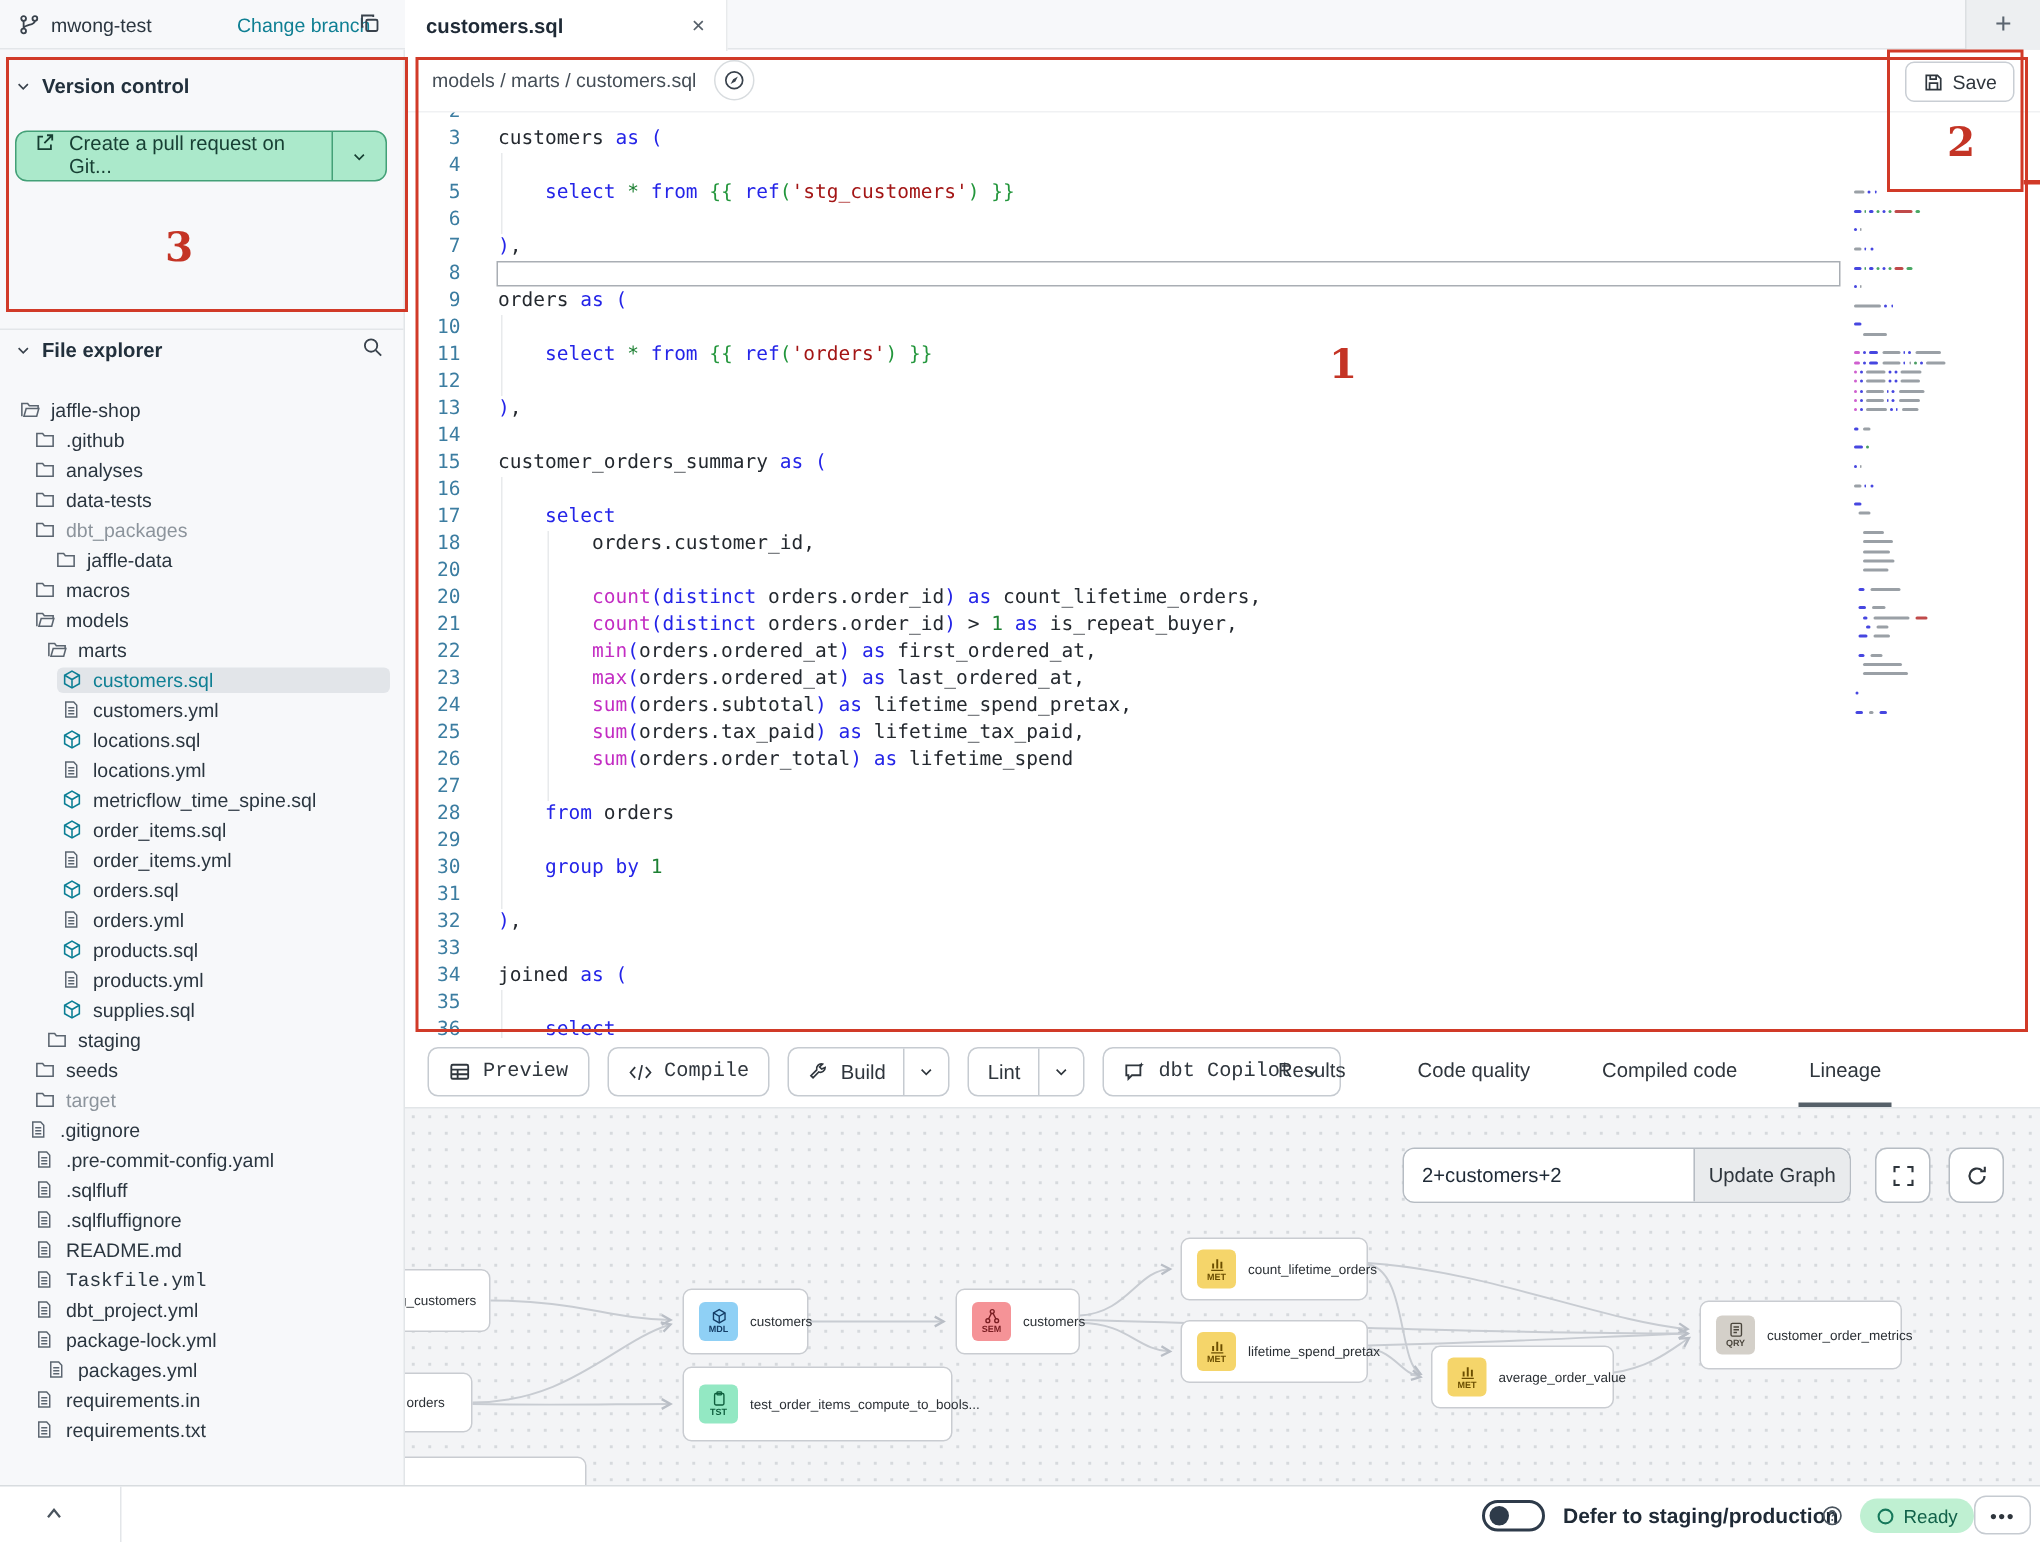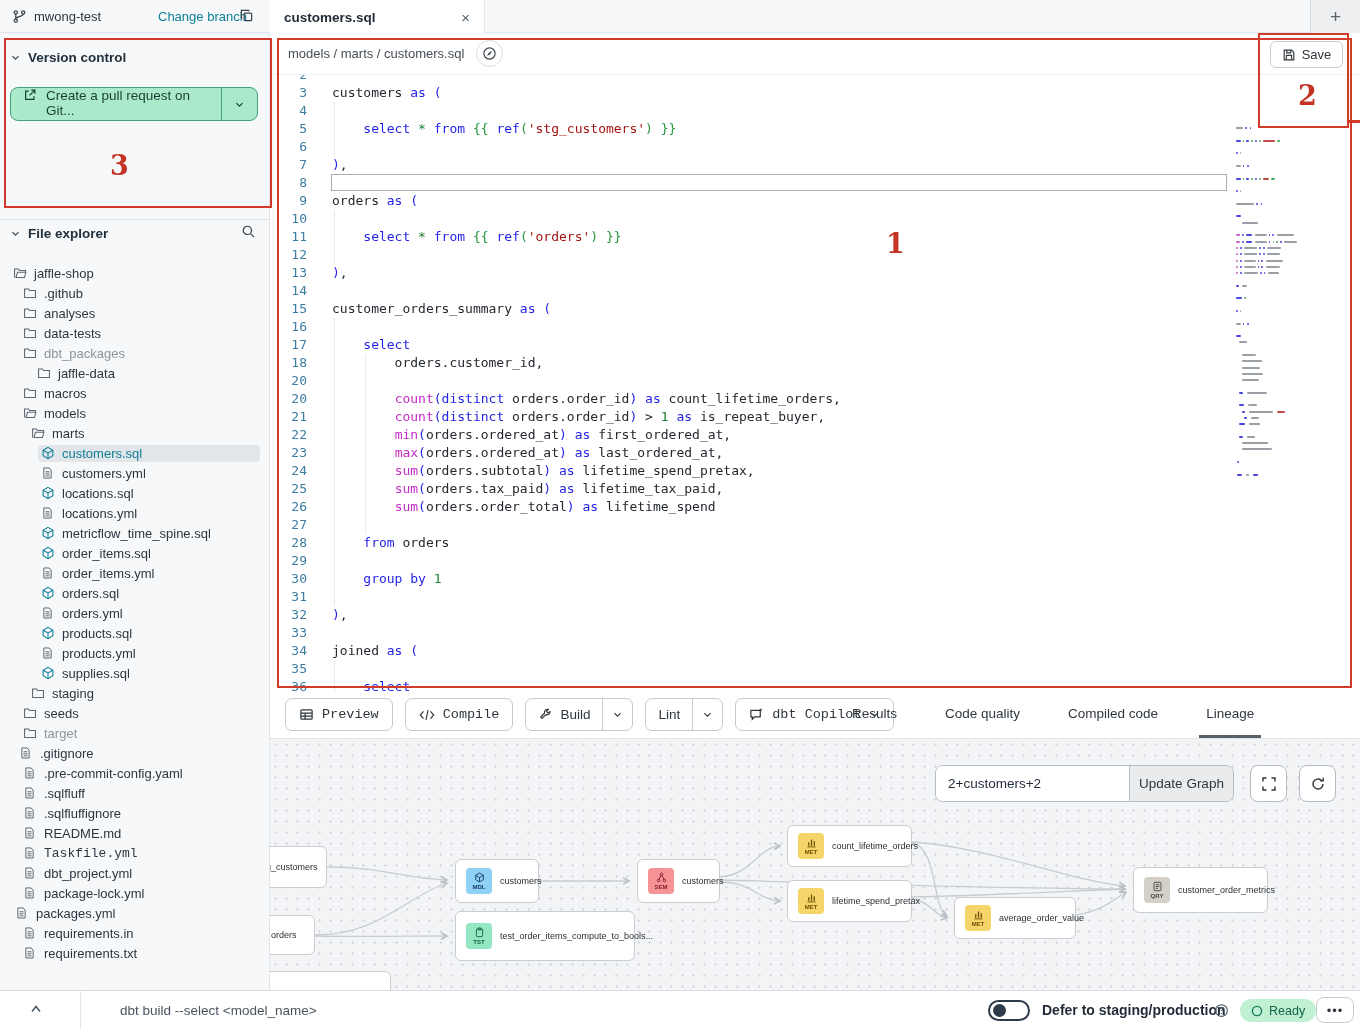--- a/index.html
+++ b/index.html
@@ -537,21 +537,21 @@
         <span class="hl">
           <span class="ticon">
             <svg width="13" height="14" viewBox="0 0 16 16" fill="none" stroke="#5b6570" stroke-width="1.2">
               <path d="M3.5 1.8h6.5l2.5 2.7v9.7h-9z"></path>
               <path d="M5.5 6.5h5 M5.5 9h5 M5.5 11.5h5"></path>
             </svg>
           </span>
           <span>package-lock.yml</span>
         </span>
       </div>
-      <div class="trow" style="padding-left: 12px;">
+      <div class="trow" style="padding-left: 28px;">
         <span class="hl">
           <span class="ticon">
             <svg width="13" height="14" viewBox="0 0 16 16" fill="none" stroke="#5b6570" stroke-width="1.2">
               <path d="M3.5 1.8h6.5l2.5 2.7v9.7h-9z"></path>
               <path d="M5.5 6.5h5 M5.5 9h5 M5.5 11.5h5"></path>
             </svg>
           </span>
           <span>packages.yml</span>
         </span>
       </div>
@@ -1047,21 +1047,20 @@
   </div>
 </div>
 
 <div class="statusbar">
   <span class="sb-caret">
     <svg width="16" height="16" viewBox="0 0 16 16" fill="none" stroke="#4a545e" stroke-width="1.5">
       <path d="M4 10.5L8 5.5l4 5"></path>
       </svg>
   </span>
   <div class="sb-vline"></div>
-  <span class="sb-cmd">dbt build --select &lt;model_name&gt;</span>
   <div class="toggle">
     <div class="knob"></div>
   </div>
   <span class="defer-label">Defer to staging/production</span>
   <span class="help-icon">
     <svg width="15" height="15" viewBox="0 0 16 16" fill="none" stroke="#4a545e" stroke-width="1.2">
       <circle cx="8" cy="8" r="6.2"></circle>
         <path d="M6.3 6.2c0-1 .8-1.7 1.7-1.7s1.7.6 1.7 1.5c0 1.3-1.7 1.4-1.7 2.6"></path>
         <circle cx="8" cy="11" r=".7" fill="#4a545e" stroke="none"></circle>
       </svg>

